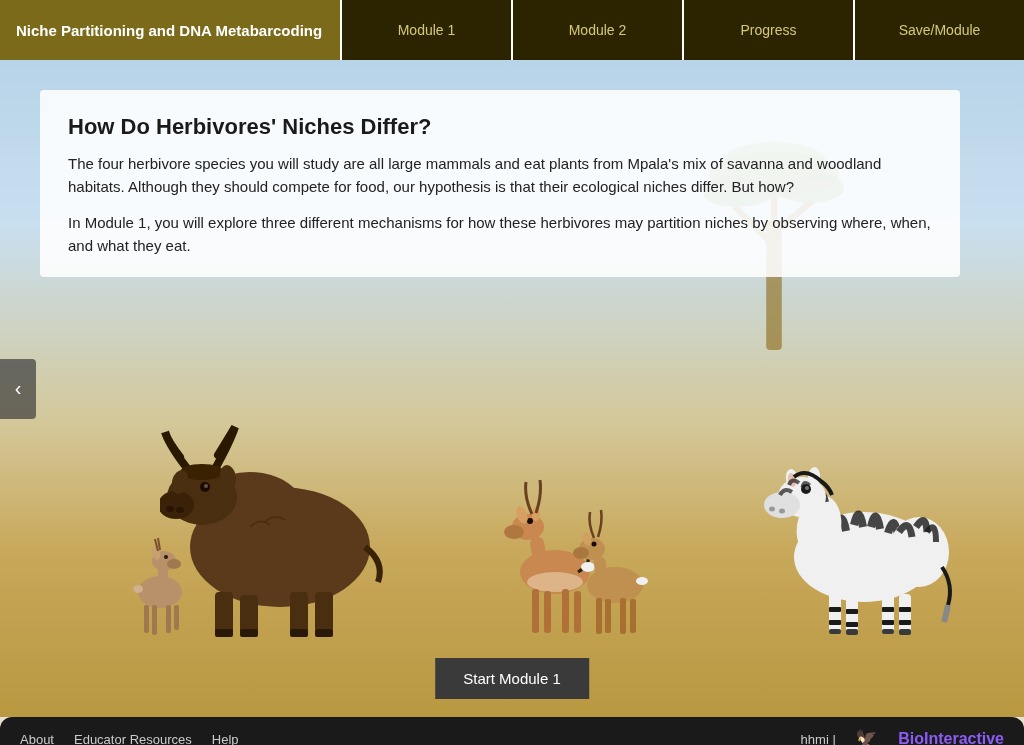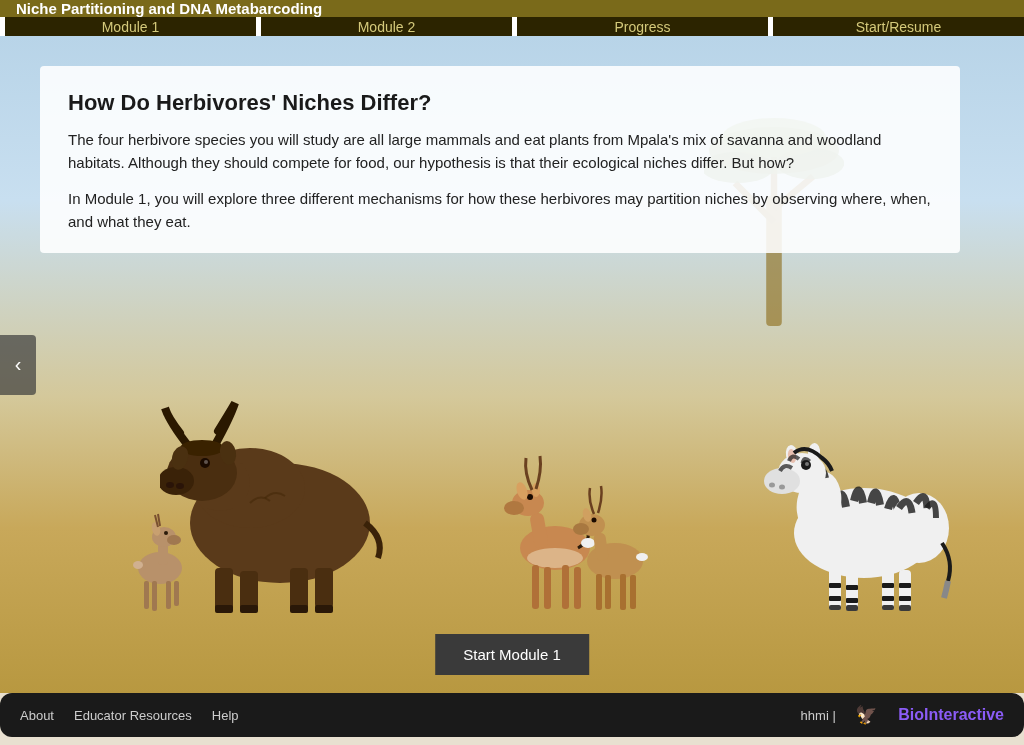--- a/index.html
+++ b/index.html
@@ -7,23 +7,22 @@
       width: 1024px;
       height: 745px;
       font-family: Arial, Helvetica, sans-serif;
       overflow: hidden;
       background: #e8e0d0;
     }
 
     
     .top-nav {
       display: flex;
-      height: 36px;
+      height: 60px;
       background: #2c2400;
-      flex-direction: column;
     }
     .nav-title {
       background: #7a6a1a;
       display: flex;
       align-items: center;
       padding: 0 16px;
       min-width: 340px;
       color: #fff;
       font-size: 15px;
       font-weight: bold;
@@ -32,21 +31,21 @@
       display: flex;
       flex: 1;
     }
     .nav-item {
       flex: 1;
       display: flex;
       align-items: center;
       justify-content: center;
       color: #d4c97a;
       font-size: 14px;
-      border-left: 5px solid #ffffff;
+      border-left: 2px solid #ffffff;
       cursor: pointer;
     }
 
     
     .main-content {
       position: relative;
       height: 657px;
       overflow: hidden;
     }
 
@@ -243,21 +242,21 @@
     <div class="nav-item">
       <span>Module 1</span>
     </div>
     <div class="nav-item">
       <span>Module 2</span>
     </div>
     <div class="nav-item">
       <span>Progress</span>
     </div>
     <div class="nav-item">
-      <span>Start/Resume</span>
+      <span>Save/Module</span>
     </div>
   </div>
 </nav>
 
 <main class="main-content">
 
   <div class="bg-scene"></div>
 
   <svg class="tree-svg" viewBox="0 0 100 200" xmlns="http://www.w3.org/2000/svg">
 

